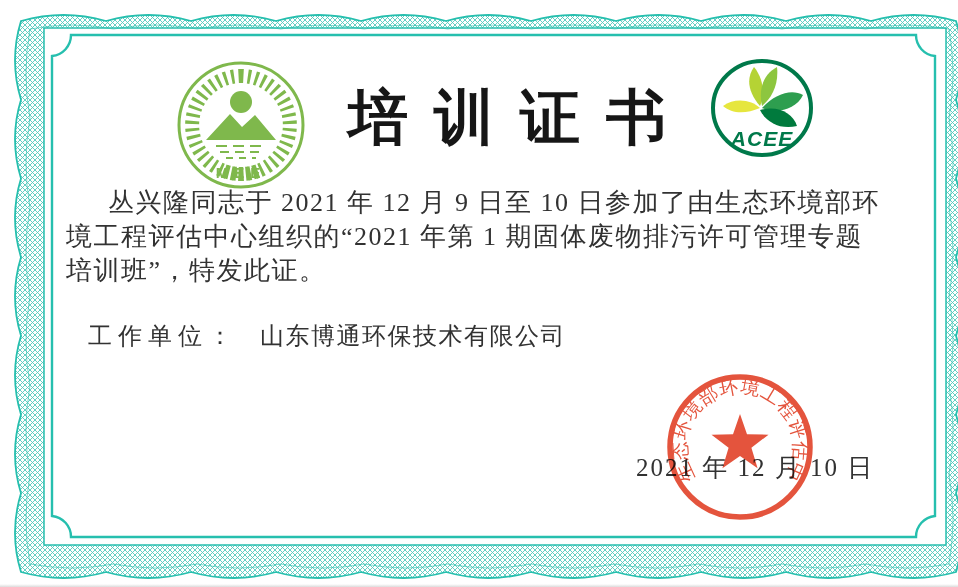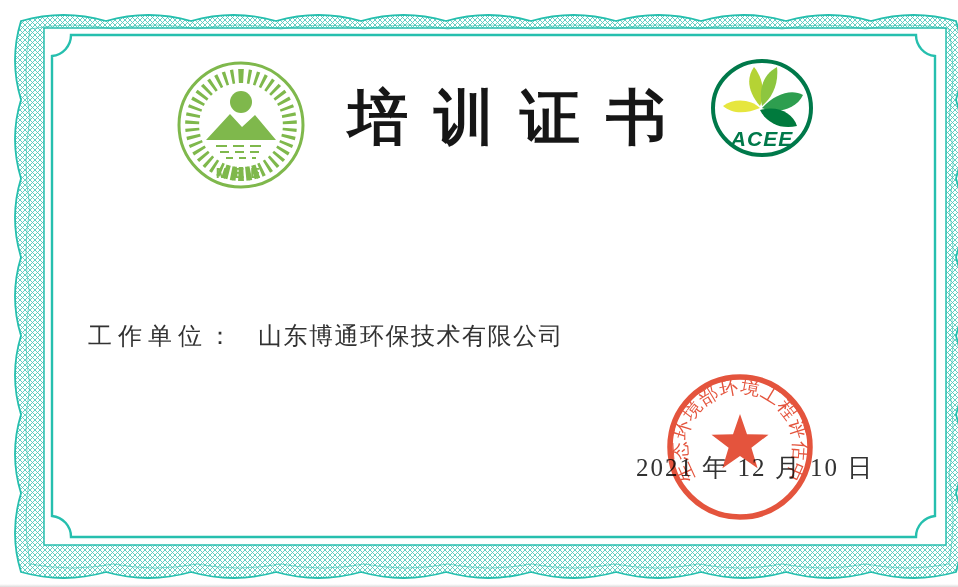--- a/index.html
+++ b/index.html
@@ -20,22 +20,22 @@
     font-size:60px;font-weight:bold;letter-spacing:26px;text-indent:26px;
     color:var(--title-color);white-space:nowrap;
   }
   .para{
     position:absolute;left:66px;top:186px;width:850px;
     font-size:26px;line-height:34px;letter-spacing:1.5px;color:var(--text-color);
   }
   .para .line{white-space:nowrap;}
   .para .line1{text-indent:42px;}
   .field{position:absolute;left:88px;font-size:24px;color:var(--text-color);white-space:nowrap;}
-  .field .label{letter-spacing:6px;margin-right:20px;}
-  .field .value{letter-spacing:1.5px;}
+  .field .label{letter-spacing:6px;margin-right:4px;}
+  .field .value{letter-spacing:1.5px;margin-left:18px;}
   #work-unit{top:320px;}
   #cert-no{top:371px;}
   .date{
     position:absolute;left:636px;top:451px;font-size:25px;letter-spacing:2px;
     color:var(--text-color);white-space:nowrap;
   }
 
   .mee{position:absolute;left:176px;top:60px;}
   .mee-stroke{stroke:var(--mee-green);fill:none;}
   .mee-fill{fill:var(--mee-green);}
@@ -98,20 +98,25 @@
     <g>
       <path fill="#e6e63e" d="M52,50 C38,56 24,56 15,48 C27,39 44,42 52,50 Z"></path>
       <path fill="#b5d334" d="M52,48 C40,34 38,20 46,9 C56,21 57,38 52,48 Z"></path>
       <path fill="#8dc63f" d="M54,48 C50,30 56,16 69,9 C71,26 64,40 54,48 Z"></path>
       <path fill="#2e9e4f" d="M54,50 C68,35 84,31 95,37 C88,52 68,56 54,50 Z"></path>
       <path fill="#007a3d" d="M52,52 C70,47 85,55 89,68 C72,72 58,64 52,52 Z"></path>
     </g>
     <text class="acee-text" x="54" y="88" text-anchor="middle">ACEE</text>
   </svg>
 
+  <div class="para">
+    <div class="line line1">丛兴隆同志于 2021 年 12 月 9 日至 10 日参加了由生态环境部环</div>
+    <div class="line">境工程评估中心组织的“2021 年第 1 期固体废物排污许可管理专题</div>
+    <div class="line">培训班”，特发此证。</div>
+  </div>
 
   <div class="field" id="work-unit">
     <span class="label">工作单位：</span><span class="value">山东博通环保技术有限公司</span>
   </div>
 
 
   <div class="date">2021 年 12 月 10 日</div>
 
   <svg class="seal" width="190" height="190" viewBox="0 0 190 190">
     <defs>

